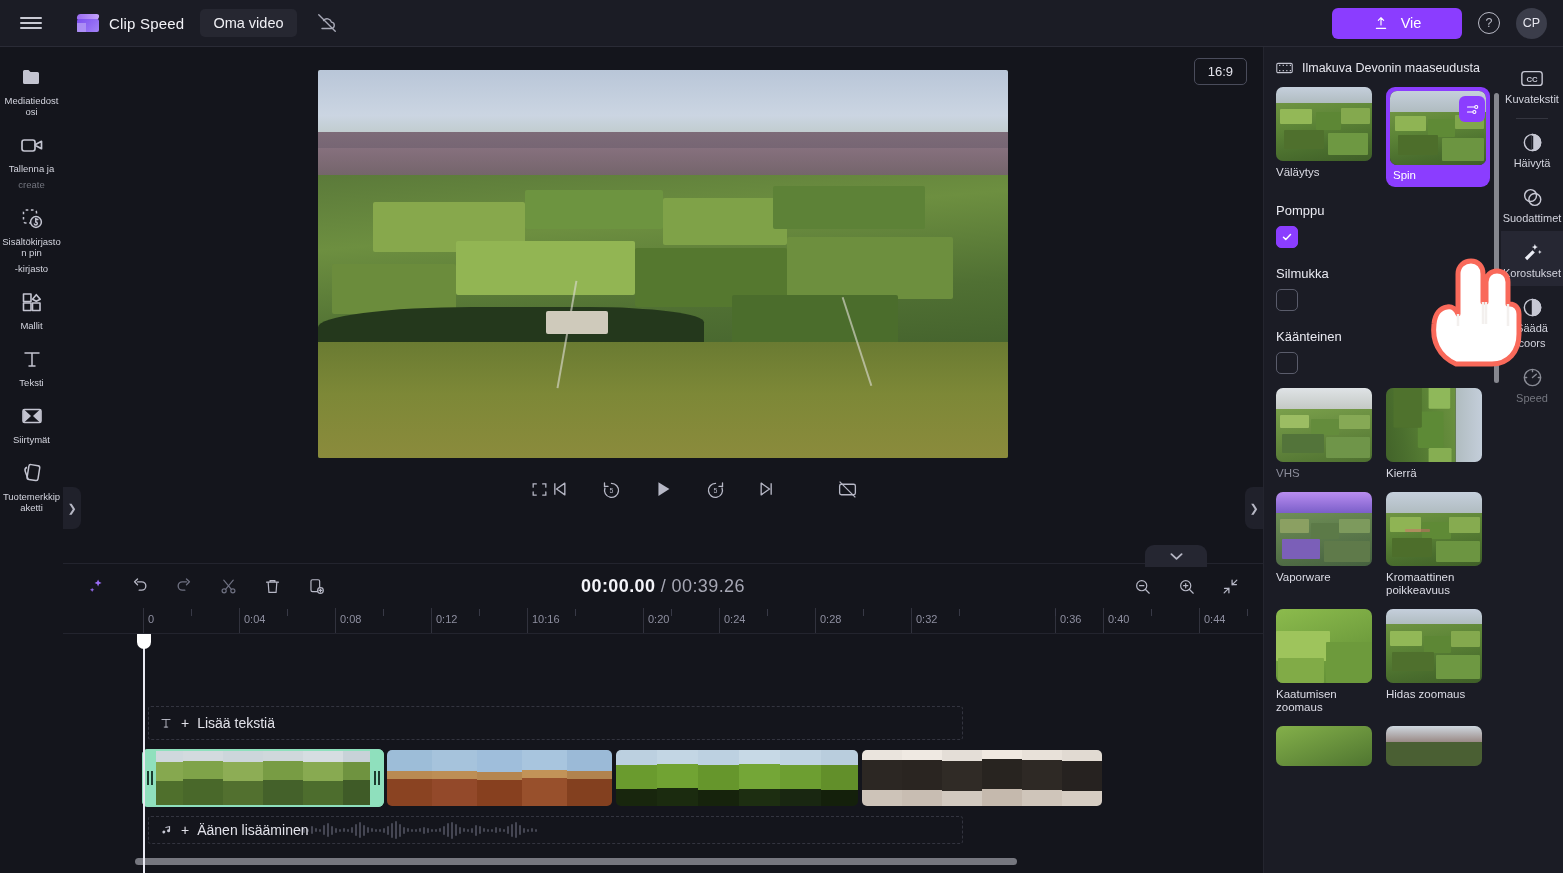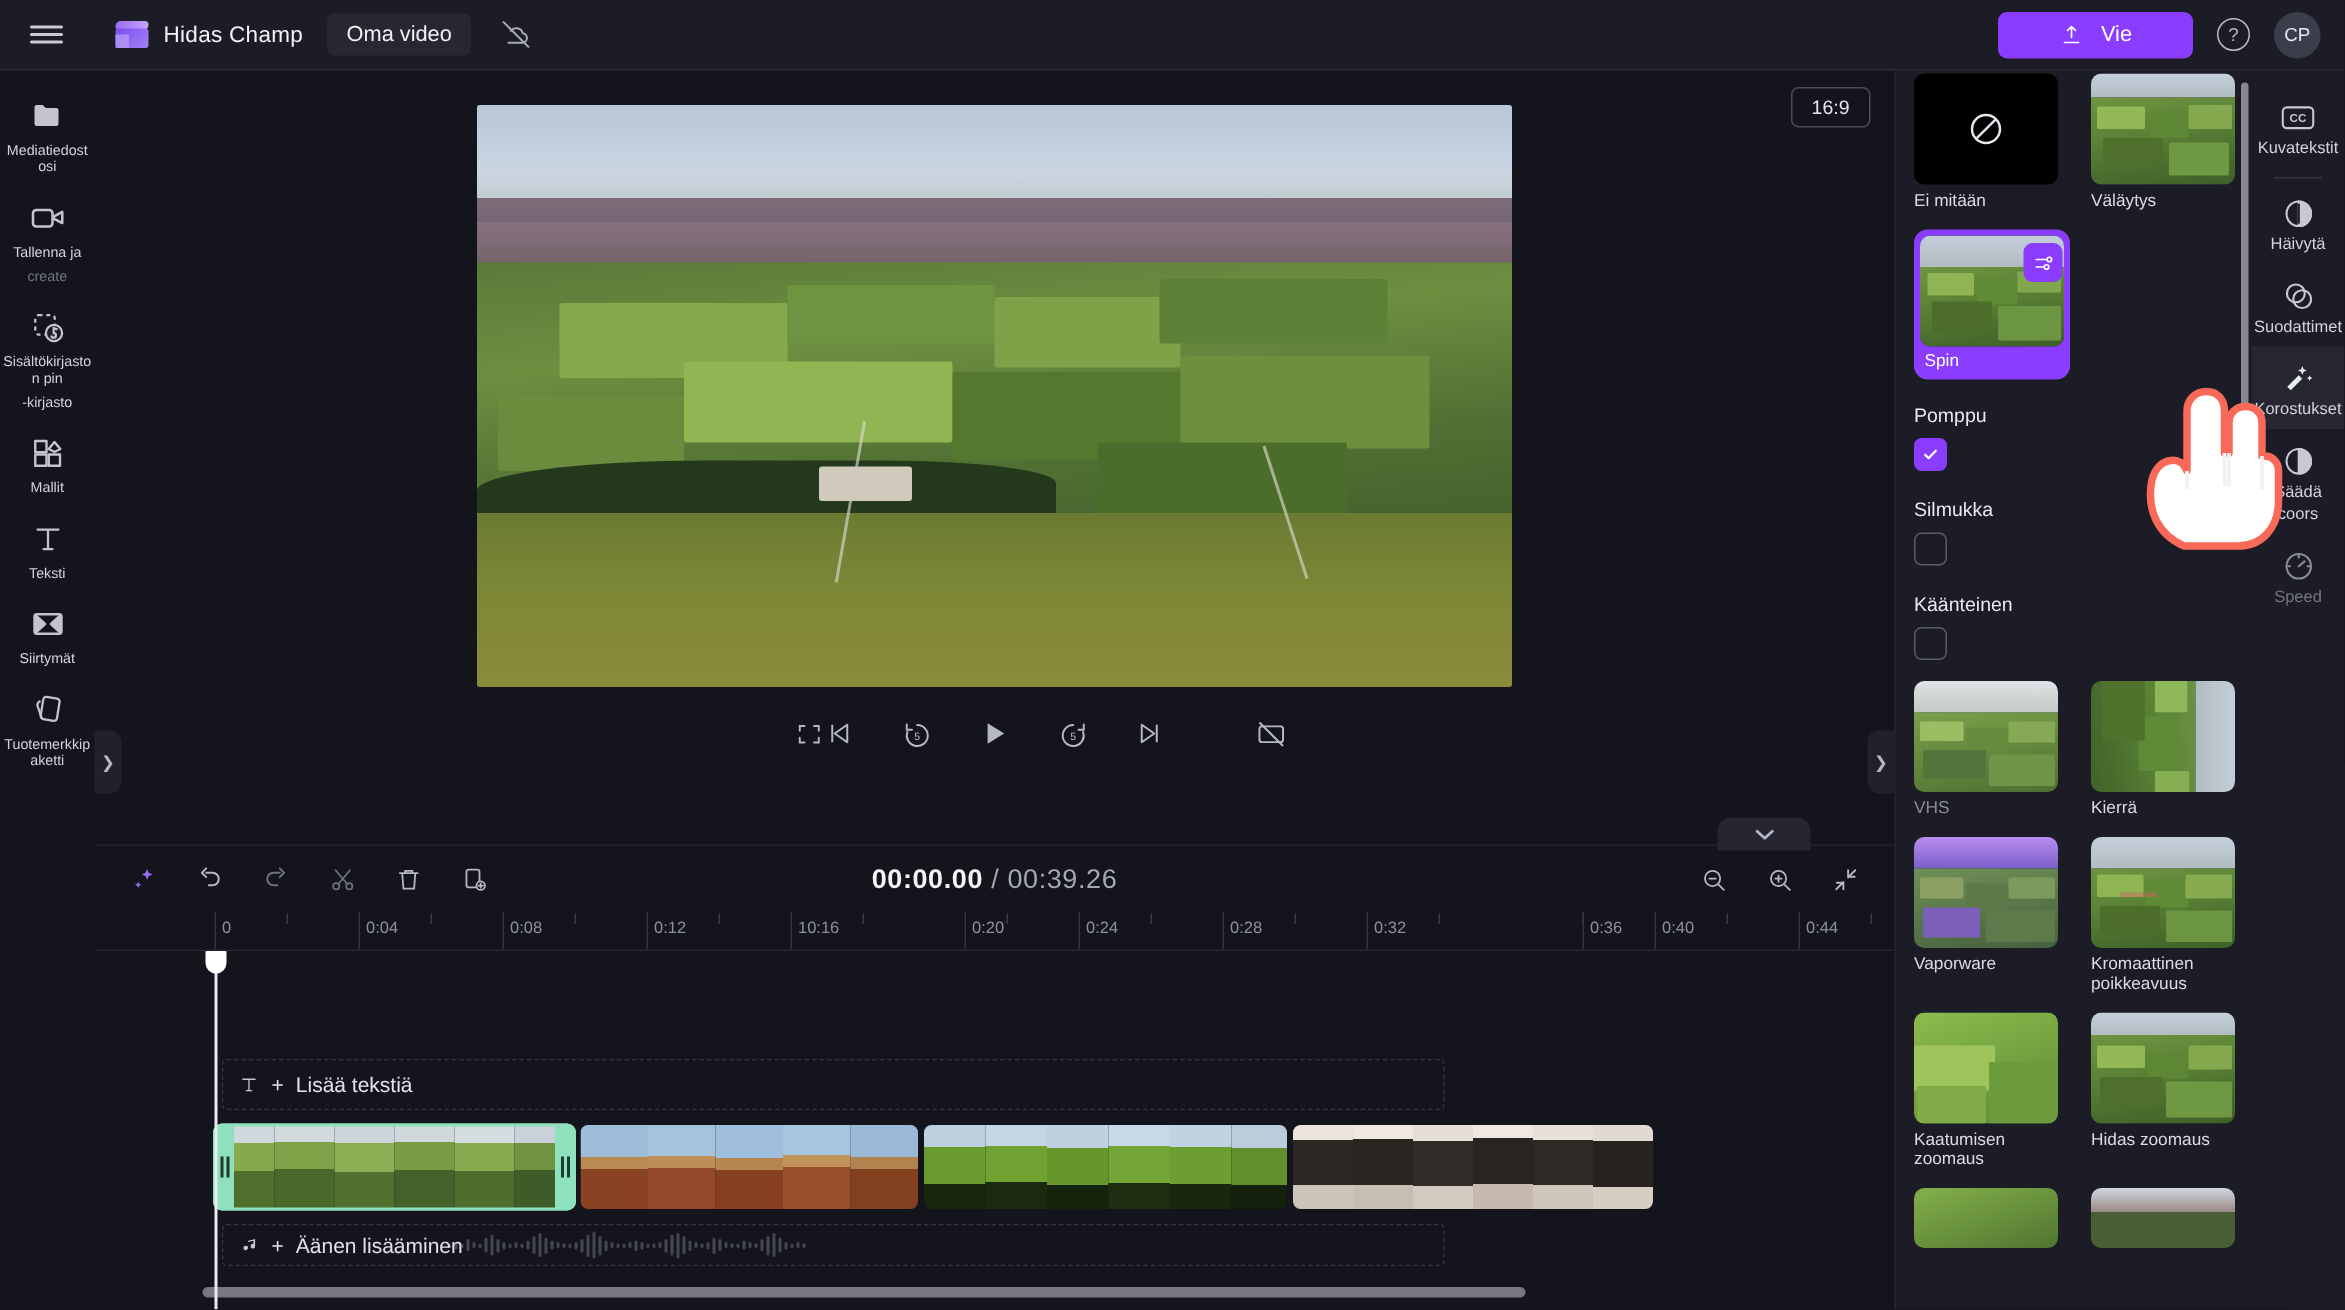--- a/index.html
+++ b/index.html
@@ -214,21 +214,21 @@
           <span></span>
           <span></span>
         </div>
     </div>
     <div class="brand">
       <div class="brand-logo">
         <div class="l1"></div>
           <div class="l2"></div>
           <div class="l3"></div>
       </div>
-      <div class="brand-name">Hidas Champ</div>
+      <div class="brand-name">Clip Speed</div>
     </div>
     <div class="proj-title">Oma video</div>
     <div class="cloud-off">
       <svg width="22" height="22" viewBox="0 0 24 24" fill="none" stroke="#a9aab8" stroke-width="1.5" stroke-linecap="round">
         <path d="M6.5 18h10a3.5 3.5 0 0 0 .4-6.97A5 5 0 0 0 8.2 9.3"></path>
         <path d="M3 3l18 18"></path>
       </svg>
     </div>
     <div class="topbar-right">
       <button class="export-btn">
@@ -664,33 +664,31 @@
             </div>
 
           <div class="hscroll">
               <div class="thumb"></div>
             </div>
         </div>
       </div>
     </div>
 
     <div class="rightpanel">
+      <div class="rp-head">
+        <svg width="17" height="14" viewBox="0 0 22 16" fill="none" stroke="#c3c4d0" stroke-width="1.4">
+          <rect x="1" y="2" width="20" height="12" rx="1.6"></rect>
+          <path d="M4 4.6h1.6M4 11.4h1.6M8.6 4.6h1.6M8.6 11.4h1.6M13.2 4.6h1.6M13.2 11.4h1.6M17.8 4.6h1.6M17.8 11.4h1.6"></path>
+        </svg>
+        <div class="rp-title">Ilmakuva Devonin maaseudusta</div>
+      </div>
 
       <div class="rp-scroll">
         <div class="eff-grid">
 
-          <div class="eff none">
-            <div class="eff-thumb">
-              <svg width="28" height="28" viewBox="0 0 24 24" fill="none" stroke="#e6e6ee" stroke-width="1.4">
-                  <circle cx="12" cy="12" r="8"></circle>
-                  <path d="M6.3 17.7L17.7 6.3"></path>
-                </svg>
-            </div>
-            <div class="eff-name">Ei mitään</div>
-          </div>
 
 
           <div class="eff">
             <div class="eff-thumb">
               <div class="tn">
                   <div class="sky2" style="bottom:78%"></div>
                   <div class="g1" style="top:22%"></div>
                 <div class="p" style="left:4%;top:30%;width:34%;height:20%;background:#93b857;"></div>
                 <div class="p" style="left:42%;top:34%;width:26%;height:24%;background:#5d8735;"></div>
                 <div class="p" style="left:68%;top:28%;width:30%;height:22%;background:#84a94e;"></div>

